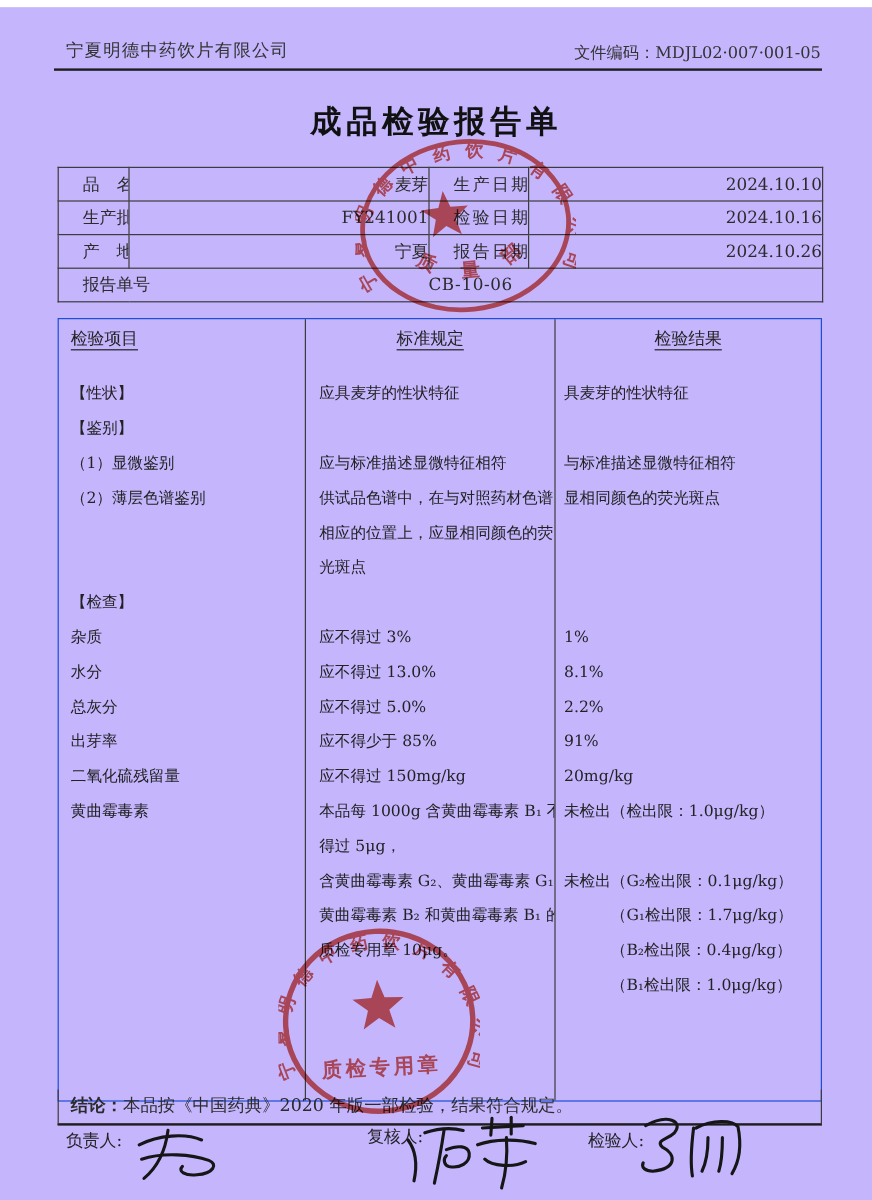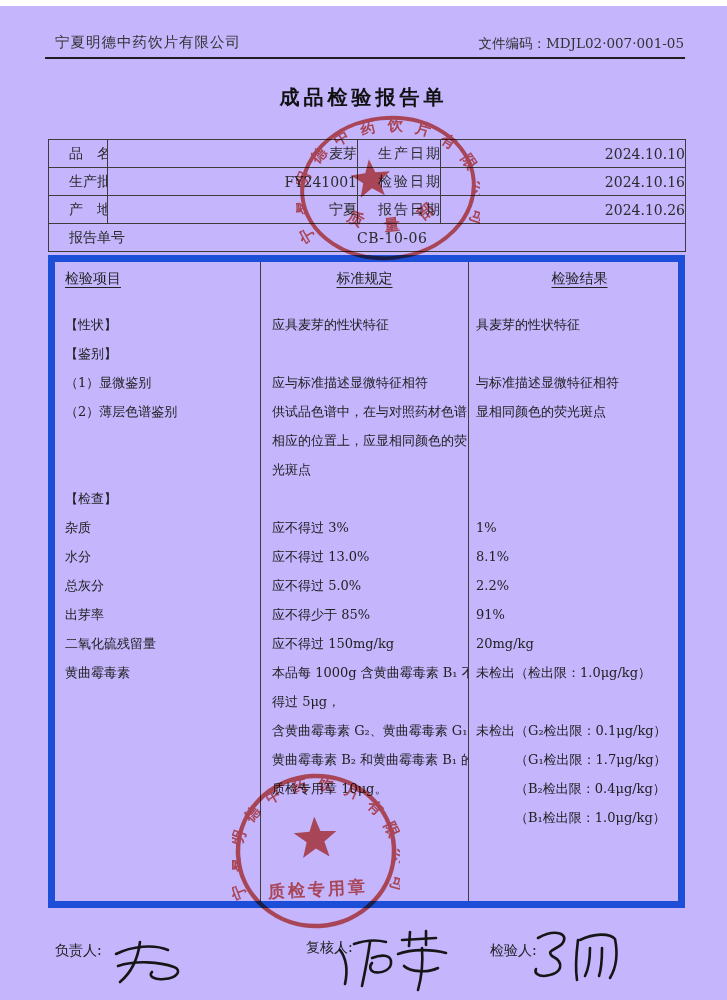--- a/index.html
+++ b/index.html
@@ -9,34 +9,34 @@
     background:#c4b5fd; overflow:hidden;
     font-family:"DejaVu Serif","Liberation Serif",serif;
     color:#2b2b2b;
   }
   
   .hd-company { position:absolute; left:55px; top:27px; font-size:14.5px; letter-spacing:1px; color:#333; }
   .hd-code    { position:absolute; right:43px; top:29px; font-size:13.5px; color:#333; }
   .hd-rule    { position:absolute; left:45px; top:51px; width:640px; height:2px; background:#1e1e1e; }
   
   .title { position:absolute; left:0; top:78px; width:100%; text-align:center;
-           font-size:20px; font-weight:bold; letter-spacing:4px; color:#111; }
+           font-size:26px; font-weight:bold; letter-spacing:4px; color:#111; }
   
   table.info { position:absolute; left:48px; top:133px; width:637px;
                border-collapse:collapse; table-layout:fixed; }
   table.info td { border:1px solid #3c3c3c; height:28px; font-size:14px;
                   vertical-align:middle; white-space:nowrap; overflow:hidden;padding-left:20px; }
   td.lbl  { padding-left:6px; font-size:13.5px; }
   td.lbl2 { padding-left:8px; font-size:13.5px; letter-spacing:2px; }
   td.val  { padding-left:10px;text-align:right; }
   td.rpt  { position:relative; padding-left:6px; font-size:13.5px; }
   .rptno  { position:absolute; left:308px; top:0; line-height:28px; font-size:14px; letter-spacing:0.5px; }
   
-  .insp { position:absolute; left:48px; top:249px; width:637px; height:653px;
-          border:7px solid #1d4ed8; display:grid; grid-template-columns:206px 208px 221px; }
+  .insp { position:absolute; left:48px; top:259px; width:637px; height:653px;
+          border:1px solid #1d4ed8; display:grid; grid-template-columns:206px 208px 221px; }
   .icol { overflow:hidden; }
   .icol.c0, .icol.c1 { border-right:1px solid #3c3c3c; }
   .ihdr { height:30px; padding-top:8px; text-align:center; font-size:14px; color:#222; }
   .ihdr.left { text-align:left; padding-left:10px; }
   .ihdr .u { text-decoration:underline; text-underline-offset:4px; }
   .lines { margin-top:18px; }
   .tline { height:29px; line-height:29px; font-size:13px; white-space:nowrap; color:#222; }
   .c0 .tline { padding-left:10px; }
   .c1 .tline { padding-left:11px; }
   .c2 .tline { padding-left:7px; }
@@ -166,20 +166,23 @@
           <div class="tline">未检出（检出限：1.0μg/kg）</div>
           <div class="tline"></div>
           <div class="tline">未检出（G₂检出限：0.1μg/kg）</div>
           <div class="tline ind">（G₁检出限：1.7μg/kg）</div>
           <div class="tline ind">（B₂检出限：0.4μg/kg）</div>
           <div class="tline ind">（B₁检出限：1.0μg/kg）</div>
         </div>
     </div>
   </div>
 
+  <div class="conclusion">
+    <span class="cl">结论：</span><span>本品按《中国药典》2020 年版一部检验，结果符合规定。</span>
+  </div>
 
   <div class="signer" style="left:55px;  top:936px;">负责人:</div>
   <div class="signer" style="left:306px; top:933px;">复核人:</div>
   <div class="signer" style="left:490px; top:936px;">检验人:</div>
 
   <svg class="sig" style="left:102px; top:928px;" width="95" height="55" viewBox="0 0 95 55">
     <path d="M14 20 C30 12 52 10 66 16"></path>
     <path d="M38 8 C36 24 30 38 18 48"></path>
     <path d="M16 32 C34 26 58 28 72 33 C80 36 76 44 62 45 C52 46 46 42 50 38"></path>
   </svg>

